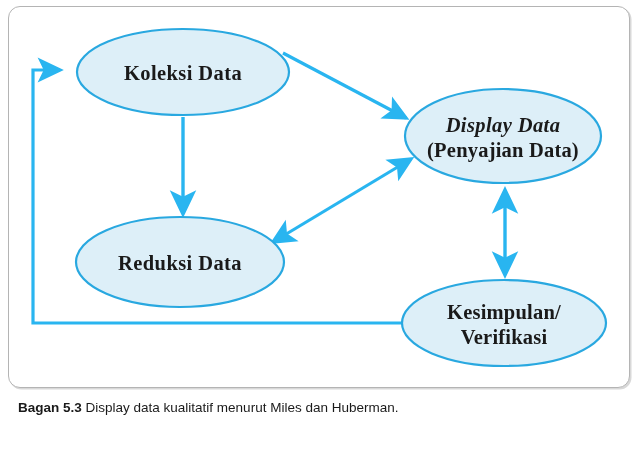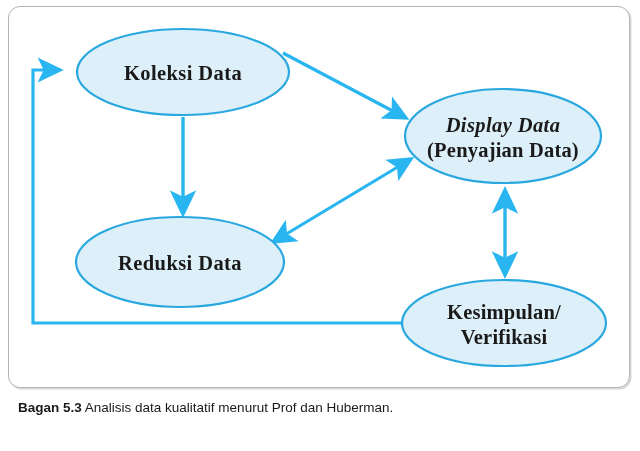--- a/index.html
+++ b/index.html
@@ -116,17 +116,17 @@
       <g>
         <ellipse cx="504" cy="323" rx="102" ry="43" fill="#ddeff8" stroke="#29a8e0" stroke-width="2.2"></ellipse>
         <text class="node-text t-sub" x="504" y="319">Kesimpulan/</text>
         <text class="node-text t-sub" x="504" y="344">Verifikasi</text>
       </g>
     </g>
   </svg>
 
   <div id="caption">
     <div class="line">
-      <span class="bold">Bagan 5.3</span><span> </span><span>Analisis data kualitatif menurut Prof dan Huberman.</span>
+      <span class="bold">Bagan 5.3</span><span> </span><span>Display data kualitatif menurut Miles dan Huberman.</span>
     </div>
   </div>
 
 </div>
 
 </body></html>

